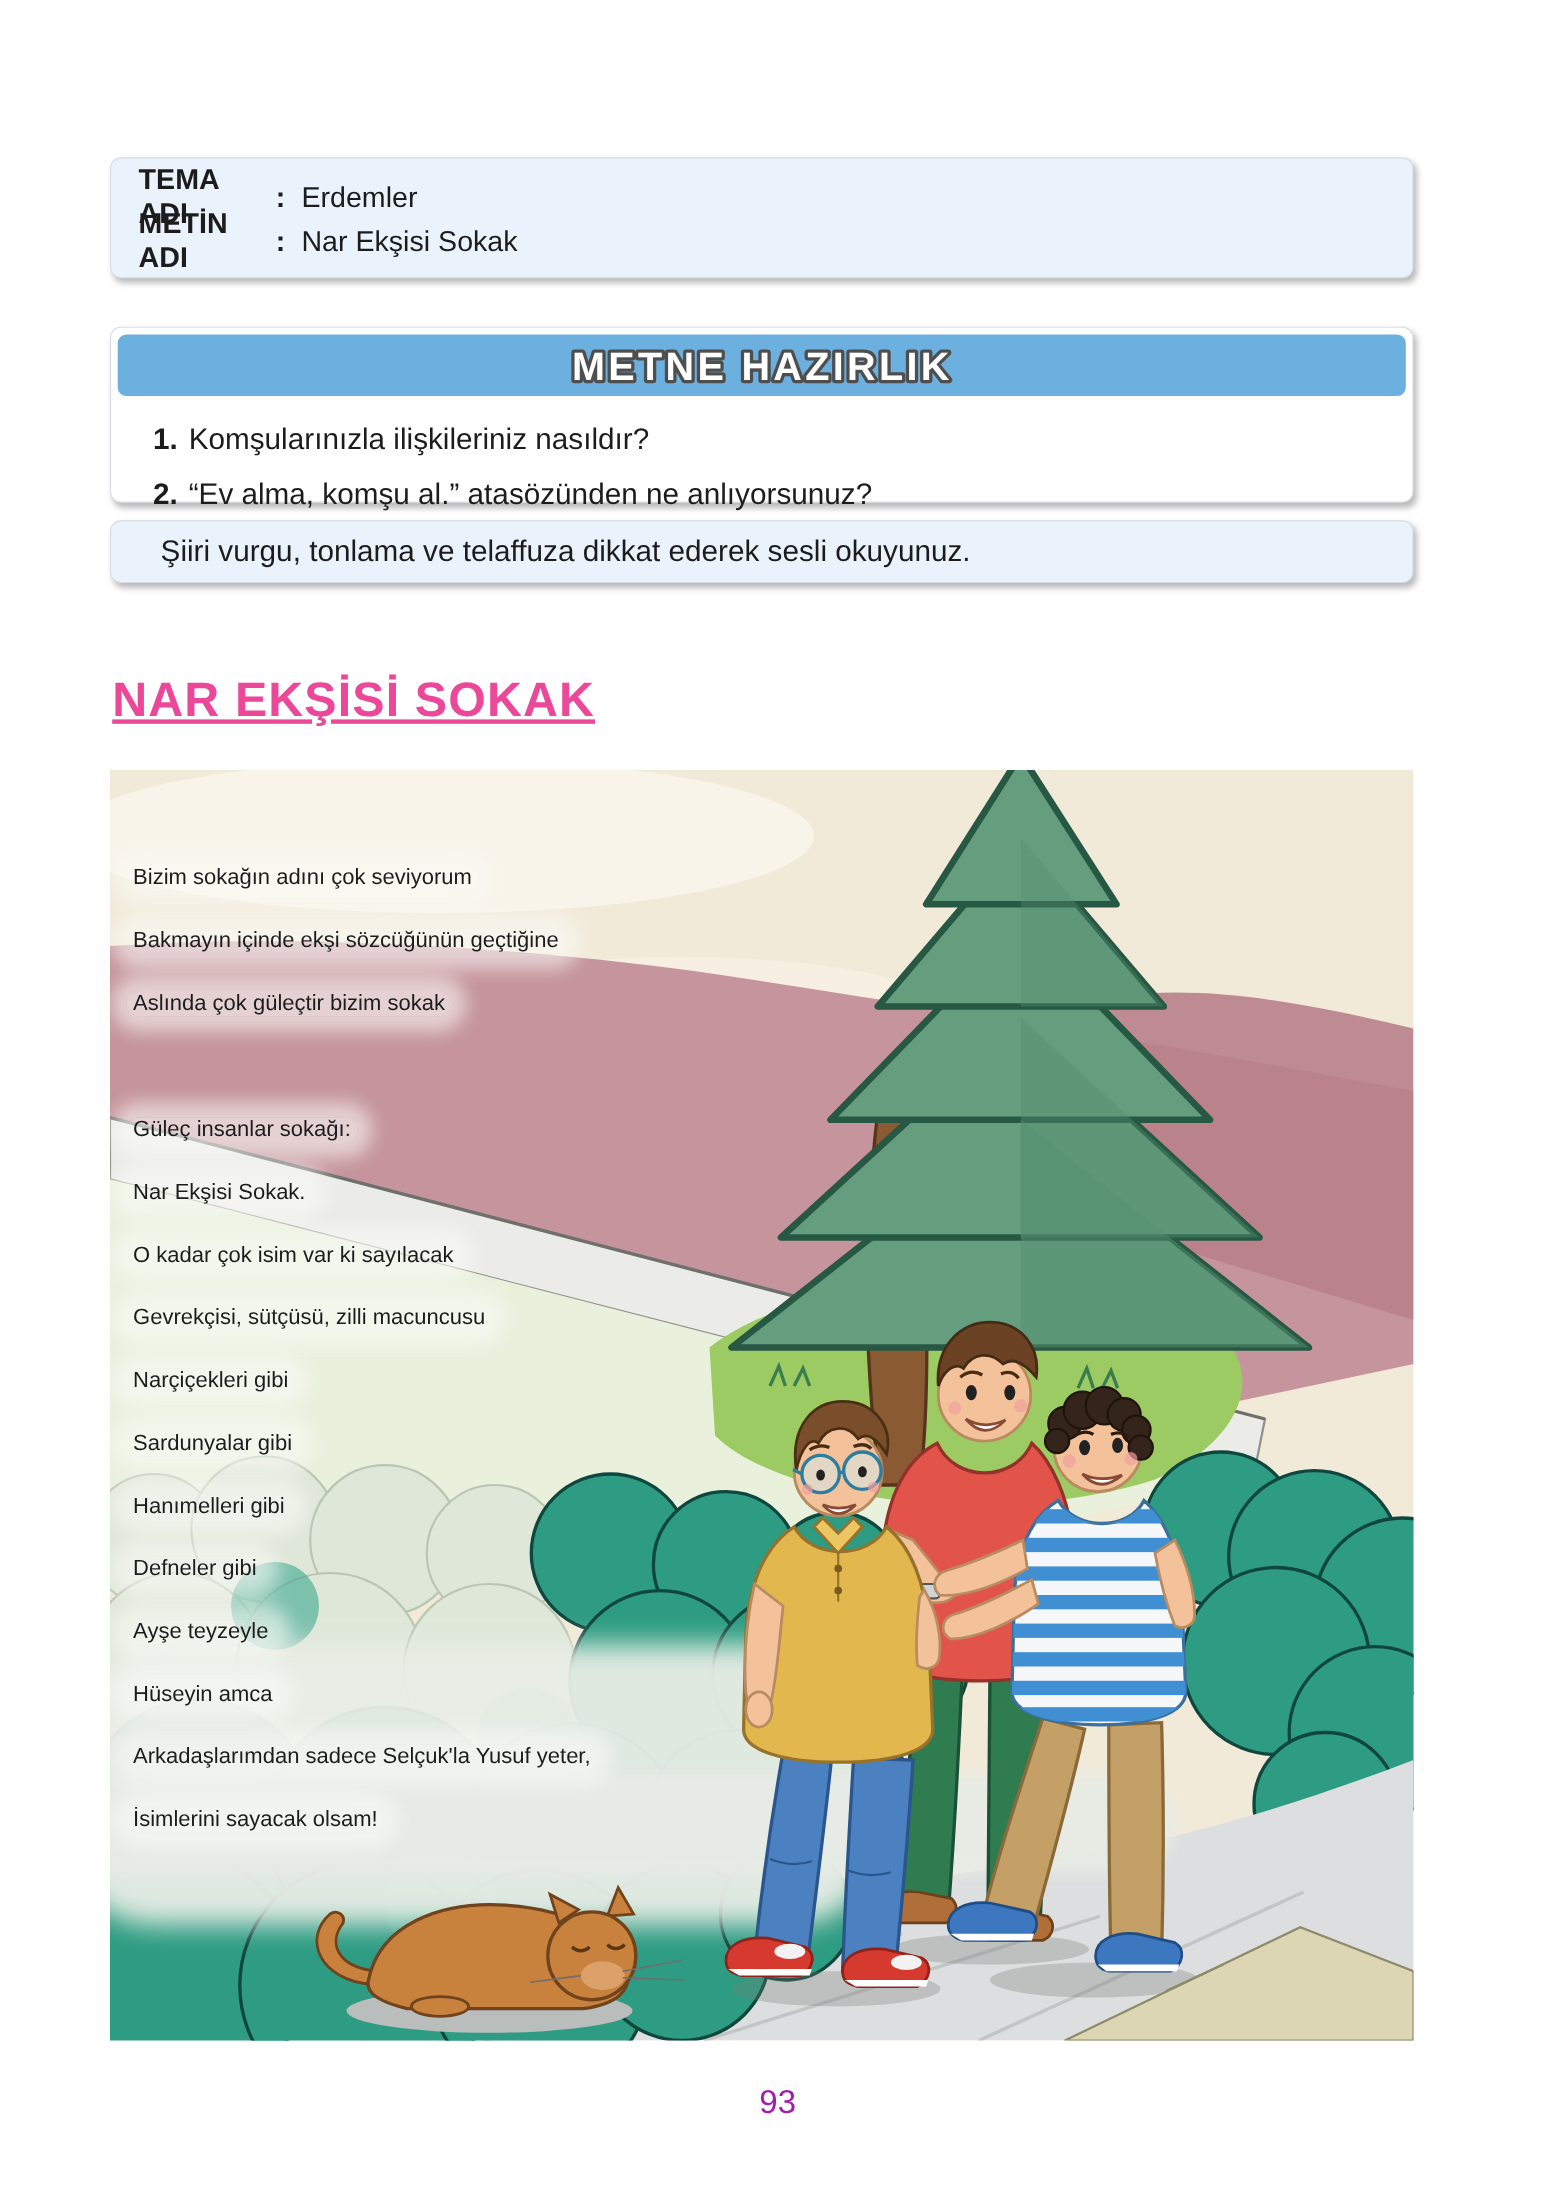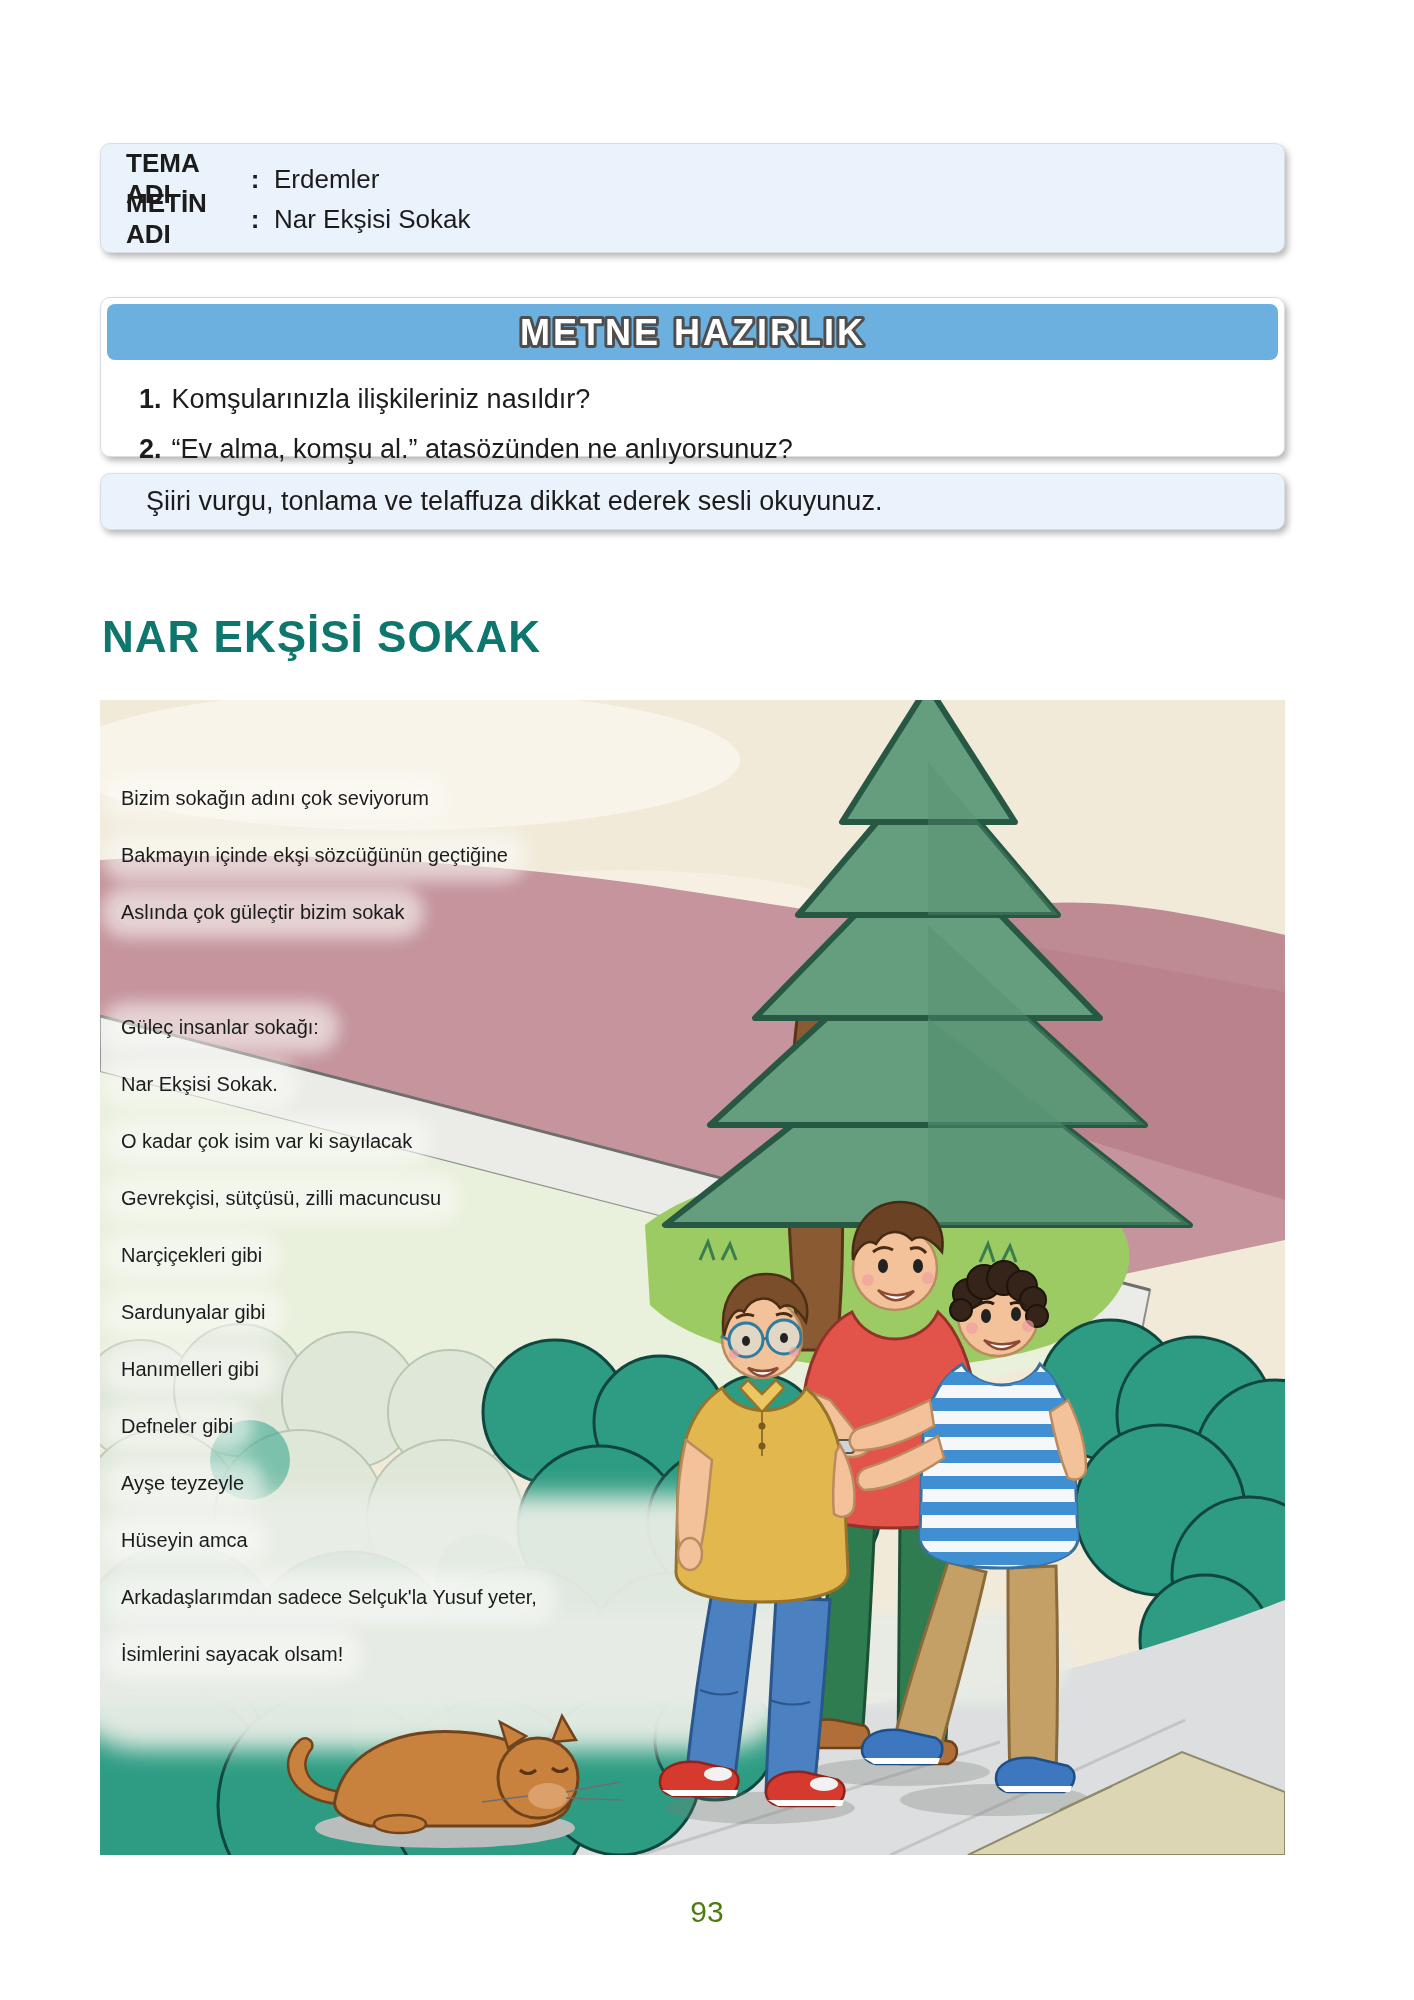--- a/index.html
+++ b/index.html
@@ -34,42 +34,42 @@
   
   .instruction-box{
     position:absolute;left:100px;top:473px;width:1185px;height:57px;
     background:#eaf2fb;border:1px solid #d9dde3;border-radius:10px;
     box-shadow:3px 4px 6px rgba(0,0,0,.28);box-sizing:border-box;
     display:flex;align-items:center;padding-left:45px;font-size:27px;
   }
   
   .poem-title{
     position:absolute;left:102px;top:612px;
-    font-size:44px;font-weight:bold;color:#0f766e;letter-spacing:1px;
+    font-size:44px;font-weight:bold;color:#ec4899;letter-spacing:1px;text-decoration:underline;
   }
   
   .illustration{
     position:absolute;left:100px;top:700px;width:1185px;height:1155px;z-index:1;
   }
   .illustration svg{display:block;width:100%;height:100%;}
   
   .poem{
     position:absolute;left:115px;top:770px;width:660px;z-index:2;
   }
   .poem-line{height:57px;display:flex;align-items:center;font-size:20px;}
   .poem-line.gap{margin-top:58px;text-align:center;}
   .poem-line .txt{
     background:rgba(250,250,246,.6);
     box-shadow:0 0 16px 14px rgba(250,250,246,.6);
     border-radius:18px;padding:0 6px;white-space:nowrap;
   }
   
   .page-number{
     position:absolute;left:0;top:1895px;width:1414px;text-align:center;
-    font-size:30px;color:#4d7c0f;
+    font-size:30px;color:#a21caf;
   }
 </style>
 </head>
 <body>
 
 <div class="page">
 
   <div class="info-box">
     <div class="info-row">
       <span class="info-label">TEMA ADI</span>

